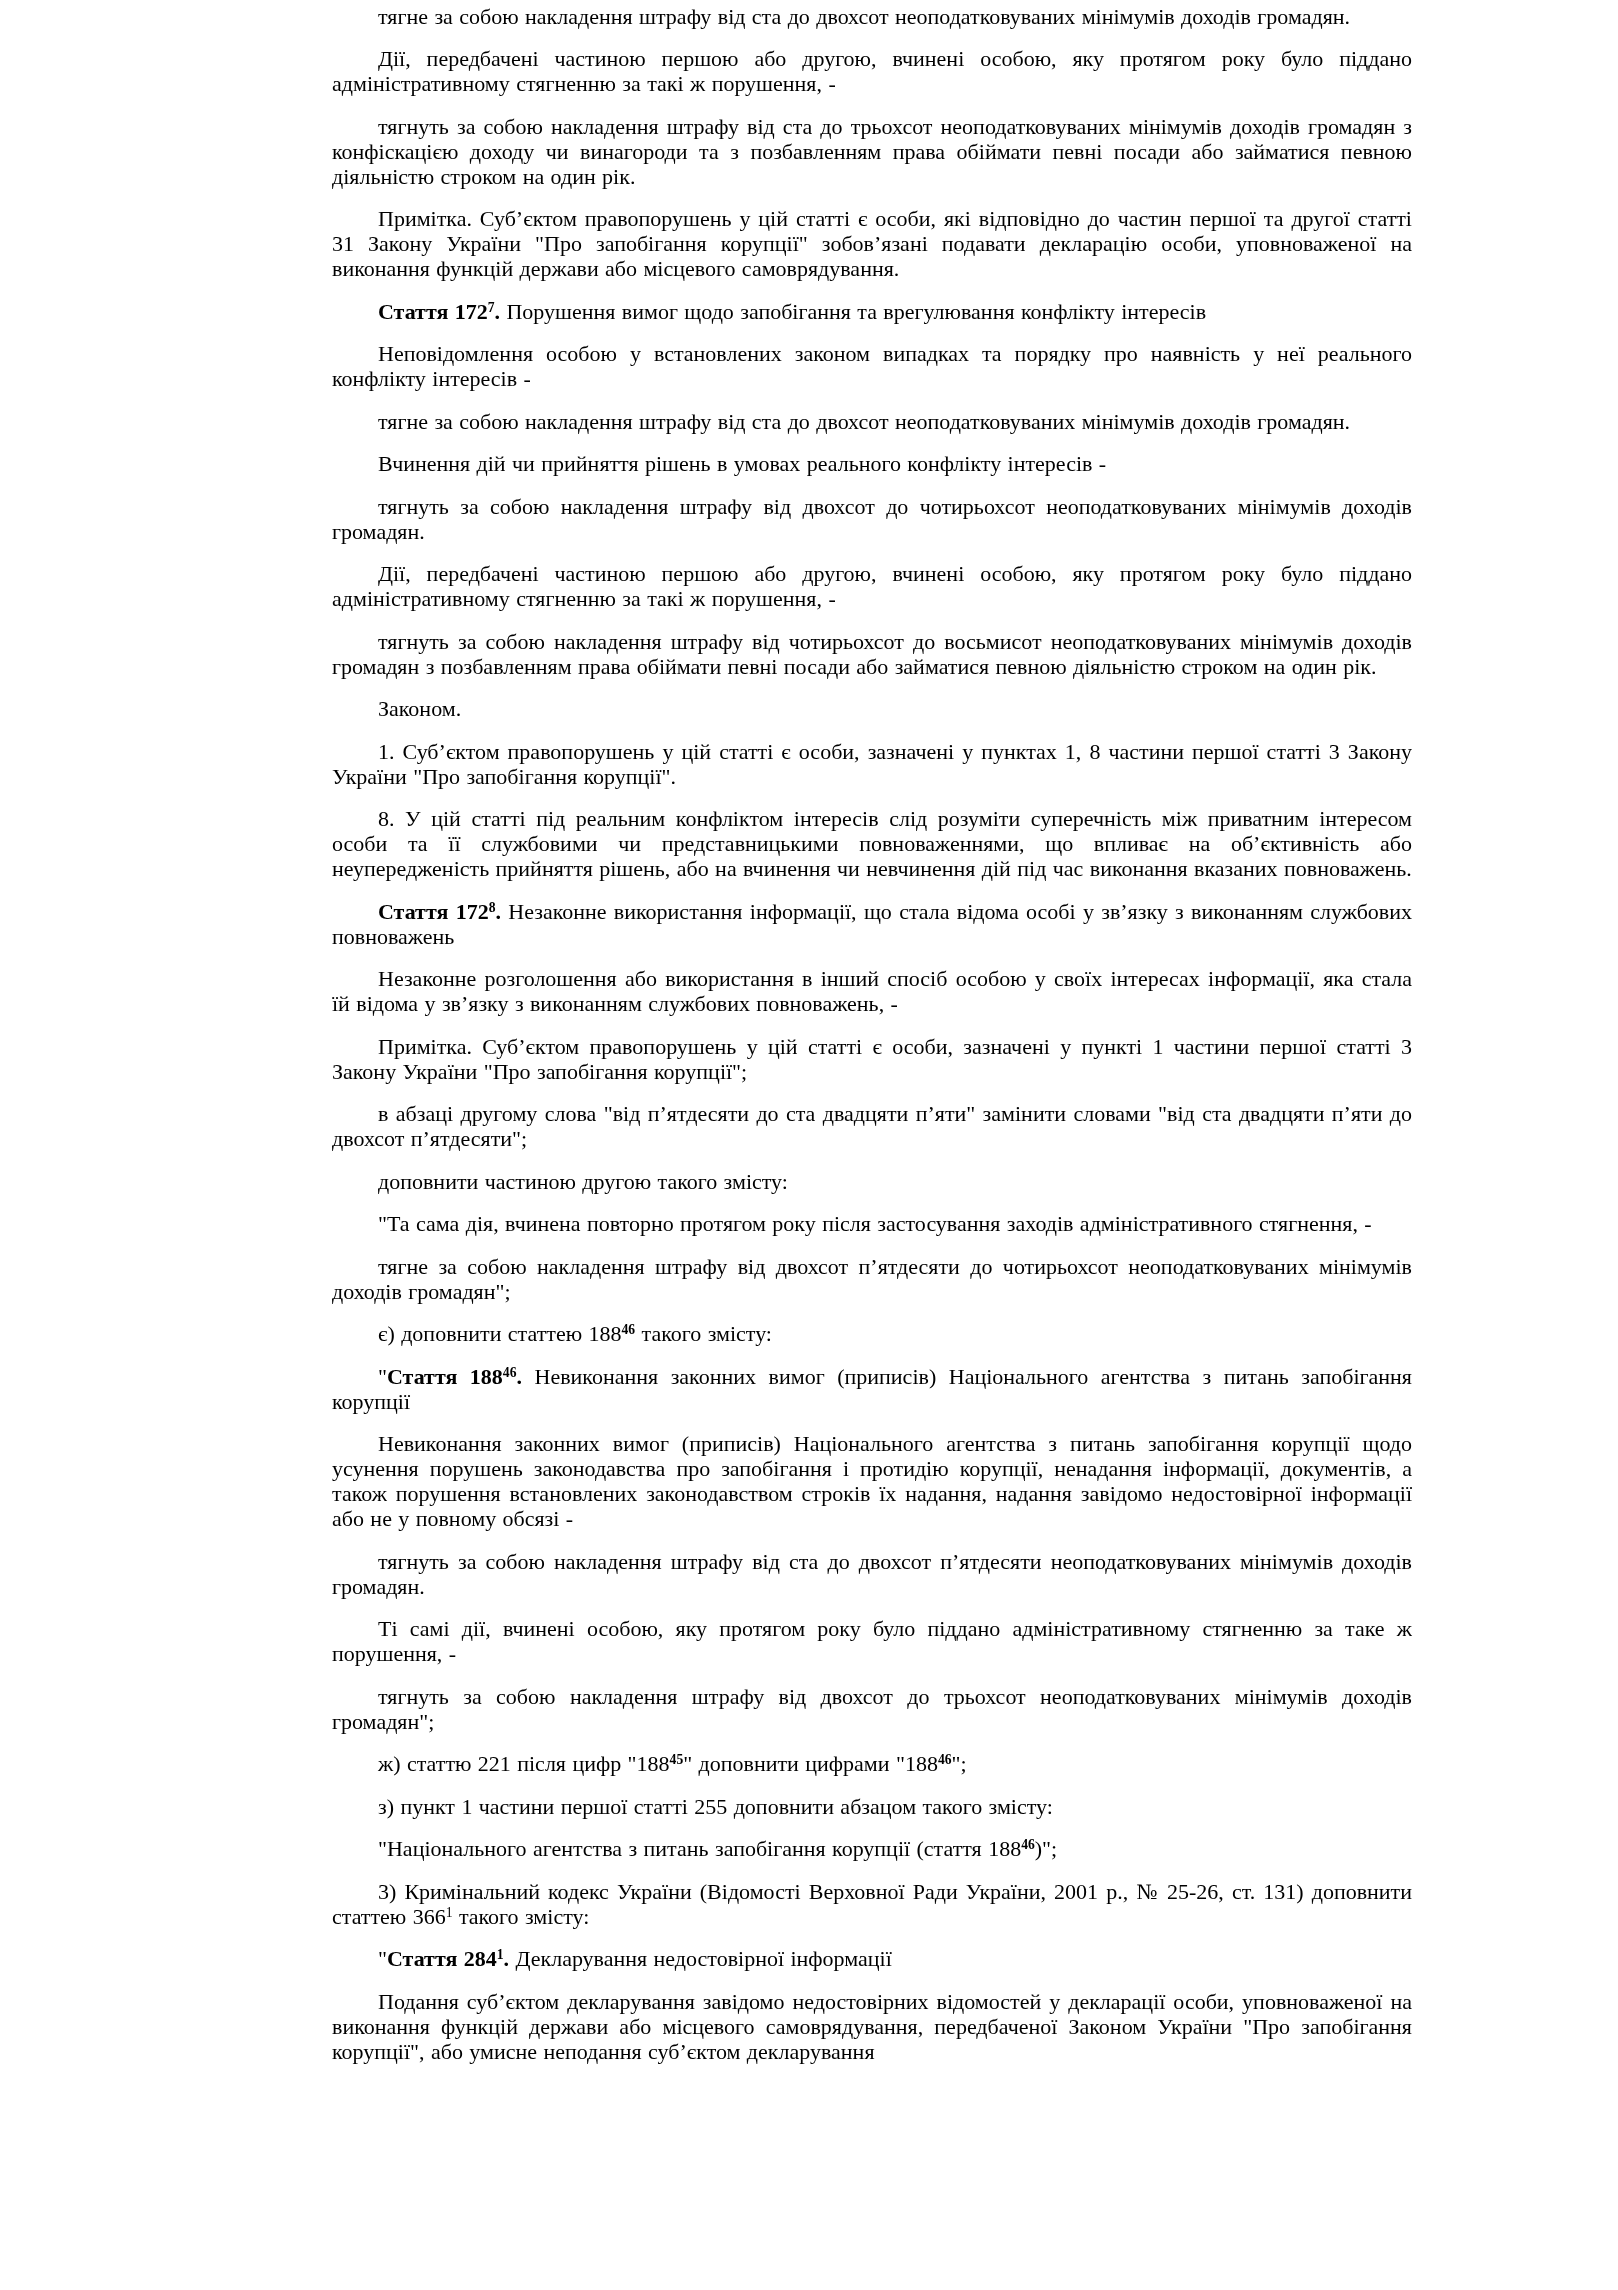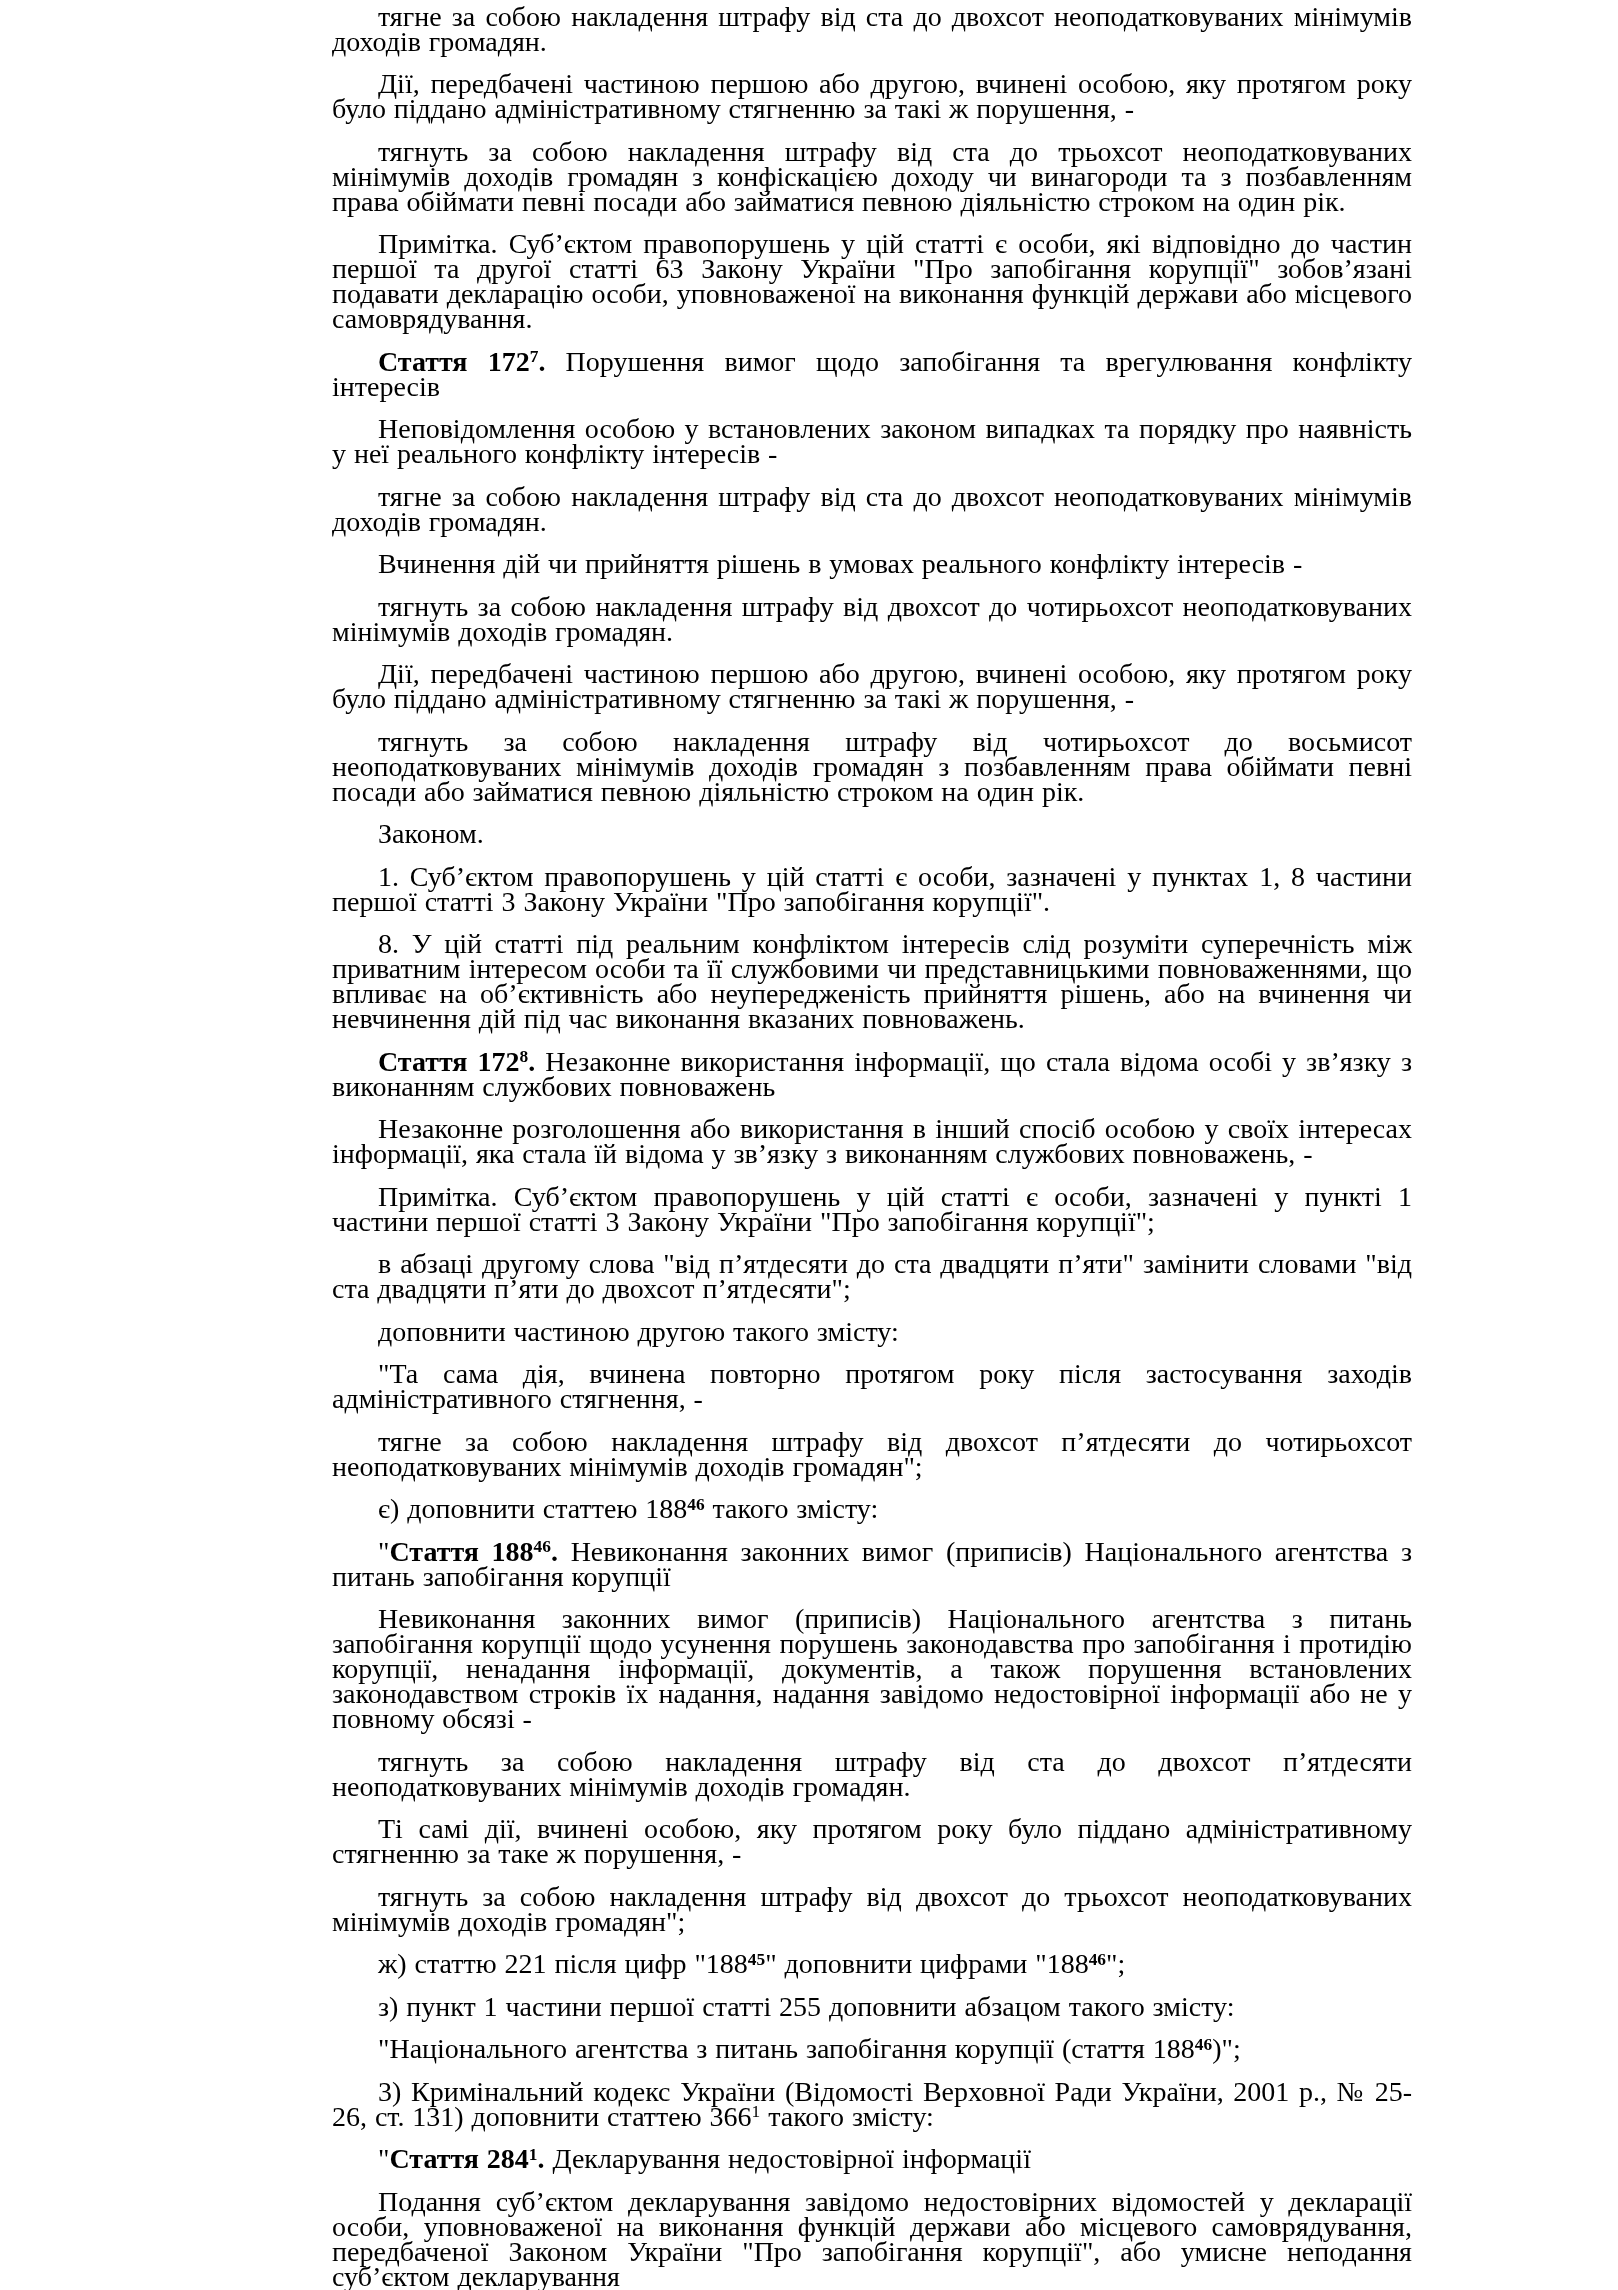--- a/index.html
+++ b/index.html
@@ -16,21 +16,21 @@
   }
   .doc-page {
     box-sizing: border-box;
     width: 1619px;
     min-height: 2291px;
     padding: 3.7px 207px 5.5px 332px;
     background: #ffffff;
   }
   .doc-body p {
     margin: 0 0 17.5px 0;
-    font-size: 28px;
+    font-size: 22px;
     line-height: 25px;
     text-align: justify;
     text-indent: 46px;
     word-spacing: 0.9px;
   }
   .doc-body p:last-child { margin-bottom: 16px; }
   .b { font-weight: bold; }
   sup {
     font-size: 0.62em;
     line-height: 0;
@@ -40,21 +40,21 @@
   }
 </style>
 </head>
 <body>
 
 <div class="doc-page">
   <div class="doc-body">
       <p><span>тягне за собою накладення штрафу від ста до двохсот неоподатковуваних мінімумів доходів громадян.</span></p>
       <p><span>Дії, передбачені частиною першою або другою, вчинені особою, яку протягом року було піддано адміністративному стягненню за такі ж порушення, -</span></p>
       <p><span>тягнуть за собою накладення штрафу від ста до трьохсот неоподатковуваних мінімумів доходів громадян з конфіскацією доходу чи винагороди та з позбавленням права обіймати певні посади або займатися певною діяльністю строком на один рік.</span></p>
-      <p><span>Примітка. Суб’єктом правопорушень у цій статті є особи, які відповідно до частин першої та другої статті 63 Закону України "Про запобігання корупції" зобов’язані подавати декларацію особи, уповноваженої на виконання функцій держави або місцевого самоврядування.</span></p>
+      <p><span>Примітка. Суб’єктом правопорушень у цій статті є особи, які відповідно до частин першої та другої статті 31 Закону України "Про запобігання корупції" зобов’язані подавати декларацію особи, уповноваженої на виконання функцій держави або місцевого самоврядування.</span></p>
       <p><span class="b">Стаття 172</span><sup class="b">7</sup><span class="b">. </span><span>Порушення вимог щодо запобігання та врегулювання конфлікту інтересів</span></p>
       <p><span>Неповідомлення особою у встановлених законом випадках та порядку про наявність у неї реального конфлікту інтересів -</span></p>
       <p><span>тягне за собою накладення штрафу від ста до двохсот неоподатковуваних мінімумів доходів громадян.</span></p>
       <p><span>Вчинення дій чи прийняття рішень в умовах реального конфлікту інтересів -</span></p>
       <p><span>тягнуть за собою накладення штрафу від двохсот до чотирьохсот неоподатковуваних мінімумів доходів громадян.</span></p>
       <p><span>Дії, передбачені частиною першою або другою, вчинені особою, яку протягом року було піддано адміністративному стягненню за такі ж порушення, -</span></p>
       <p><span>тягнуть за собою накладення штрафу від чотирьохсот до восьмисот неоподатковуваних мінімумів доходів громадян з позбавленням права обіймати певні посади або займатися певною діяльністю строком на один рік.</span></p>
       <p><span>Законом.</span></p>
       <p><span>1. Суб’єктом правопорушень у цій статті є особи, зазначені у пунктах 1, 8 частини першої статті 3 Закону України "Про запобігання корупції".</span></p>
       <p><span>8. У цій статті під реальним конфліктом інтересів слід розуміти суперечність між приватним інтересом особи та її службовими чи представницькими повноваженнями, що впливає на об’єктивність або неупередженість прийняття рішень, або на вчинення чи невчинення дій під час виконання вказаних повноважень.</span></p>

